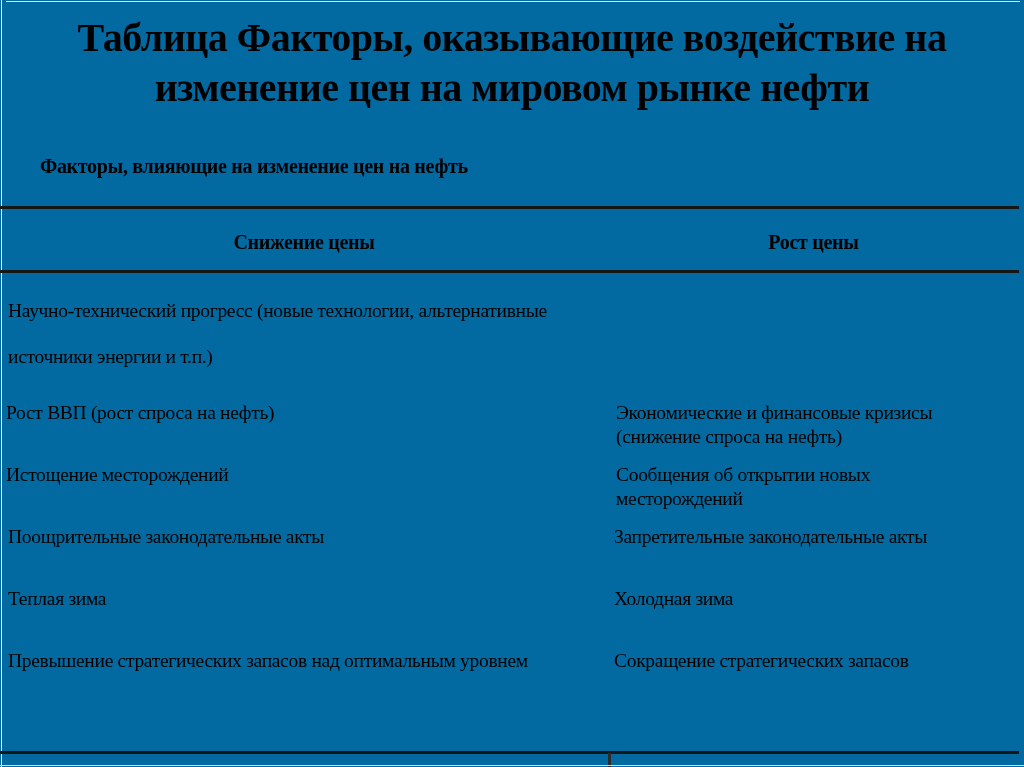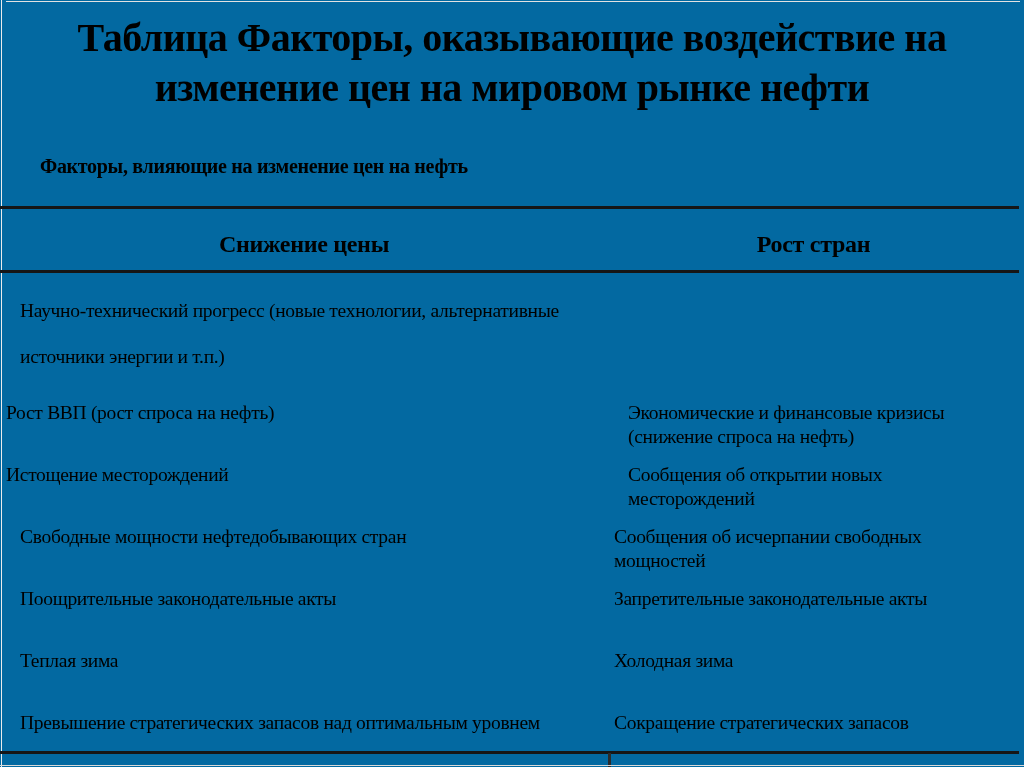--- a/index.html
+++ b/index.html
@@ -58,39 +58,39 @@
     position: absolute;
     top: 231px;
     left: 0;
     width: 1019px;
     display: grid;
     grid-template-columns: 608px 1fr;
   }
   .col-headers .col-h {
     text-align: center;
     font-weight: 700;
-    font-size: 24px;
+    font-size: 20px;
     letter-spacing: -0.3px;
   }
 
   .rows {
     position: absolute;
     top: 283px;
     left: 0;
     width: 1019px;
   }
   .row {
     display: grid;
     grid-template-columns: 608px 1fr;
   }
   .cell {
     font-size: 19.5px;
     letter-spacing: -0.3px;
   }
-  .cell.left  { padding-left: 20px; padding-right: 48px; }
+  .cell.left  { padding-left: 8px; padding-right: 48px; }
   .cell.right { padding-left: 6px; padding-right: 4px; }
 
   .row-tall { height: 103px; }
   .row-tall .cell { padding-top: 5px; line-height: 46px; }
 
   .row-std { height: 62px; }
   .row-std .cell { padding-top: 15px; line-height: 24px; }
 
   .col-divider-stub {
     position: absolute;
@@ -110,21 +110,21 @@
   <div class="edge-left"></div>
 
   <h1 class="page-title">Таблица Факторы, оказывающие воздействие на изменение цен на мировом рынке нефти</h1>
 
   <div class="tbl-caption">Факторы, влияющие на изменение цен на нефть</div>
 
   <div class="rule rule-top"></div>
 
   <div class="col-headers">
     <div class="col-h">Снижение цены</div>
-    <div class="col-h">Рост стран</div>
+    <div class="col-h">Рост цены</div>
   </div>
 
   <div class="rule rule-head"></div>
 
   <div class="rows">
 
     <div class="row row-tall">
       <div class="cell left">Научно-технический прогресс (новые технологии, альтернативные источники энергии и т.п.)</div>
       <div class="cell right"></div>
     </div>
@@ -132,24 +132,20 @@
     <div class="row row-std">
       <div class="cell right">Рост ВВП (рост спроса на нефть)</div>
       <div class="cell left">Экономические и финансовые кризисы (снижение спроса на нефть)</div>
     </div>
 
     <div class="row row-std">
       <div class="cell right">Истощение месторождений</div>
       <div class="cell left">Сообщения об открытии новых месторождений</div>
     </div>
 
-    <div class="row row-std">
-      <div class="cell left">Свободные мощности нефтедобывающих стран</div>
-      <div class="cell right">Сообщения об исчерпании свободных мощностей</div>
-    </div>
 
     <div class="row row-std">
       <div class="cell left">Поощрительные законодательные акты</div>
       <div class="cell right">Запретительные законодательные акты</div>
     </div>
 
     <div class="row row-std">
       <div class="cell left">Теплая зима</div>
       <div class="cell right">Холодная зима</div>
     </div>

